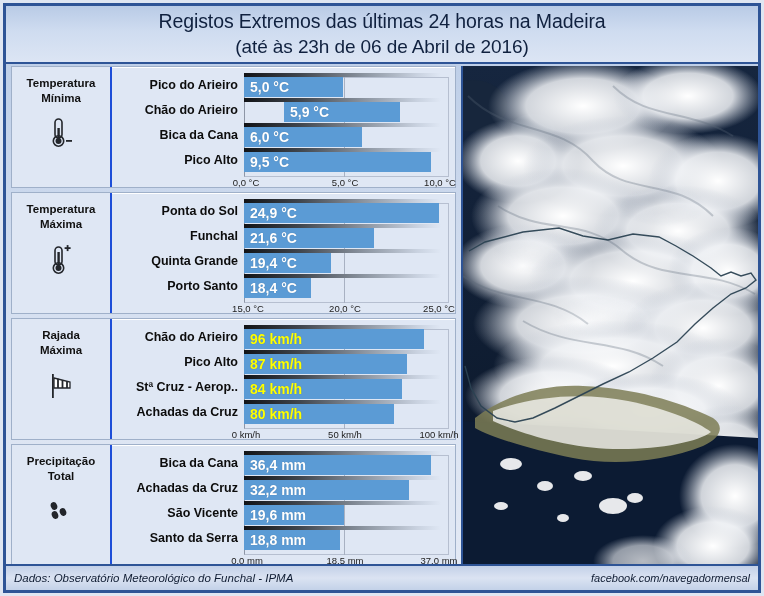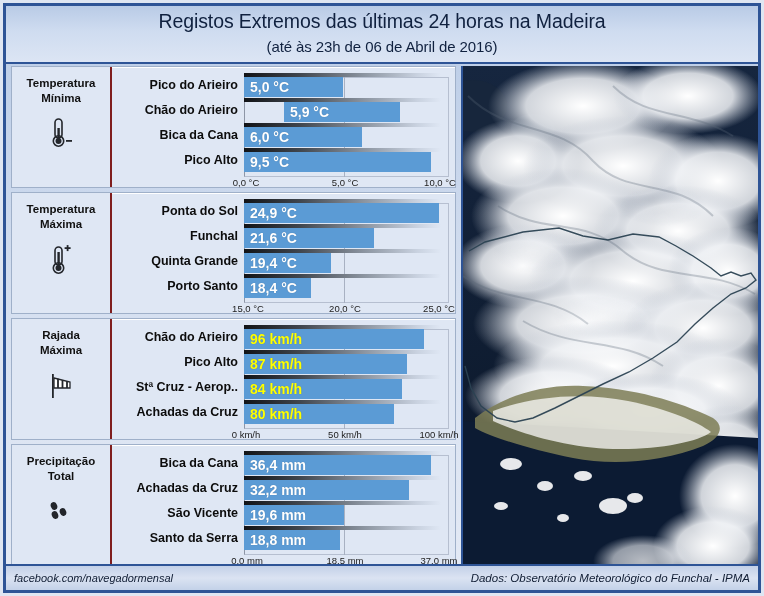--- a/index.html
+++ b/index.html
@@ -41,21 +41,21 @@
     box-sizing: border-box;
   }
   #title-bar .t-line {
     color: #10213f;
     font-weight: normal;
     font-size: 19.5px;
     line-height: 25px;
     letter-spacing: -0.1px;
     white-space: nowrap;
   }
-  #title-bar .t-line.second { font-size: 15px; }
+  #title-bar .t-line.second { font-size: 19px; }
 
   
   #satellite {
     position: absolute;
     left: 455px; top: 60px;
     width: 297px; height: 502px;
     overflow: hidden;
     background: #0d1a33;
     border-left: 2px solid #2e5496;
     box-sizing: border-box;
@@ -74,21 +74,21 @@
     width: 445px;
     box-sizing: border-box;
     background: #dfe7f4;
     border: 1px solid #9fb0c9;
     display: flex;
     box-shadow: 0 1px 0 #ffffff inset;
   }
   .panel-label {
     width: 100px;
     flex: 0 0 100px;
-    border-right: 2px solid #7f1d1d;
+    border-right: 2px solid #1d4ed8;
     box-sizing: border-box;
     display: flex;
     flex-direction: column;
     align-items: center;
     padding-top: 9px;
     background: #dfe7f4;
   }
   .panel-label .pl-text {
     color: #111111;
     font-size: 11.5px;
@@ -571,18 +571,18 @@
               <span class="tick" style="left:233px;">18,5 mm</span>
               <span class="tick" style="left:327px;">37,0 mm</span>
             </div>
           </div>
         </div>
       </div>
 
     </div>
 
     <div id="footer">
+      <span class="f-text">Dados:  Observatório Meteorológico do Funchal  - IPMA</span>
       <span class="f-text f-right">facebook.com/navegadormensal</span>
-      <span class="f-text">Dados:  Observatório Meteorológico do Funchal  - IPMA</span>
     </div>
 
   </div>
 </div>
 
 </body></html>

